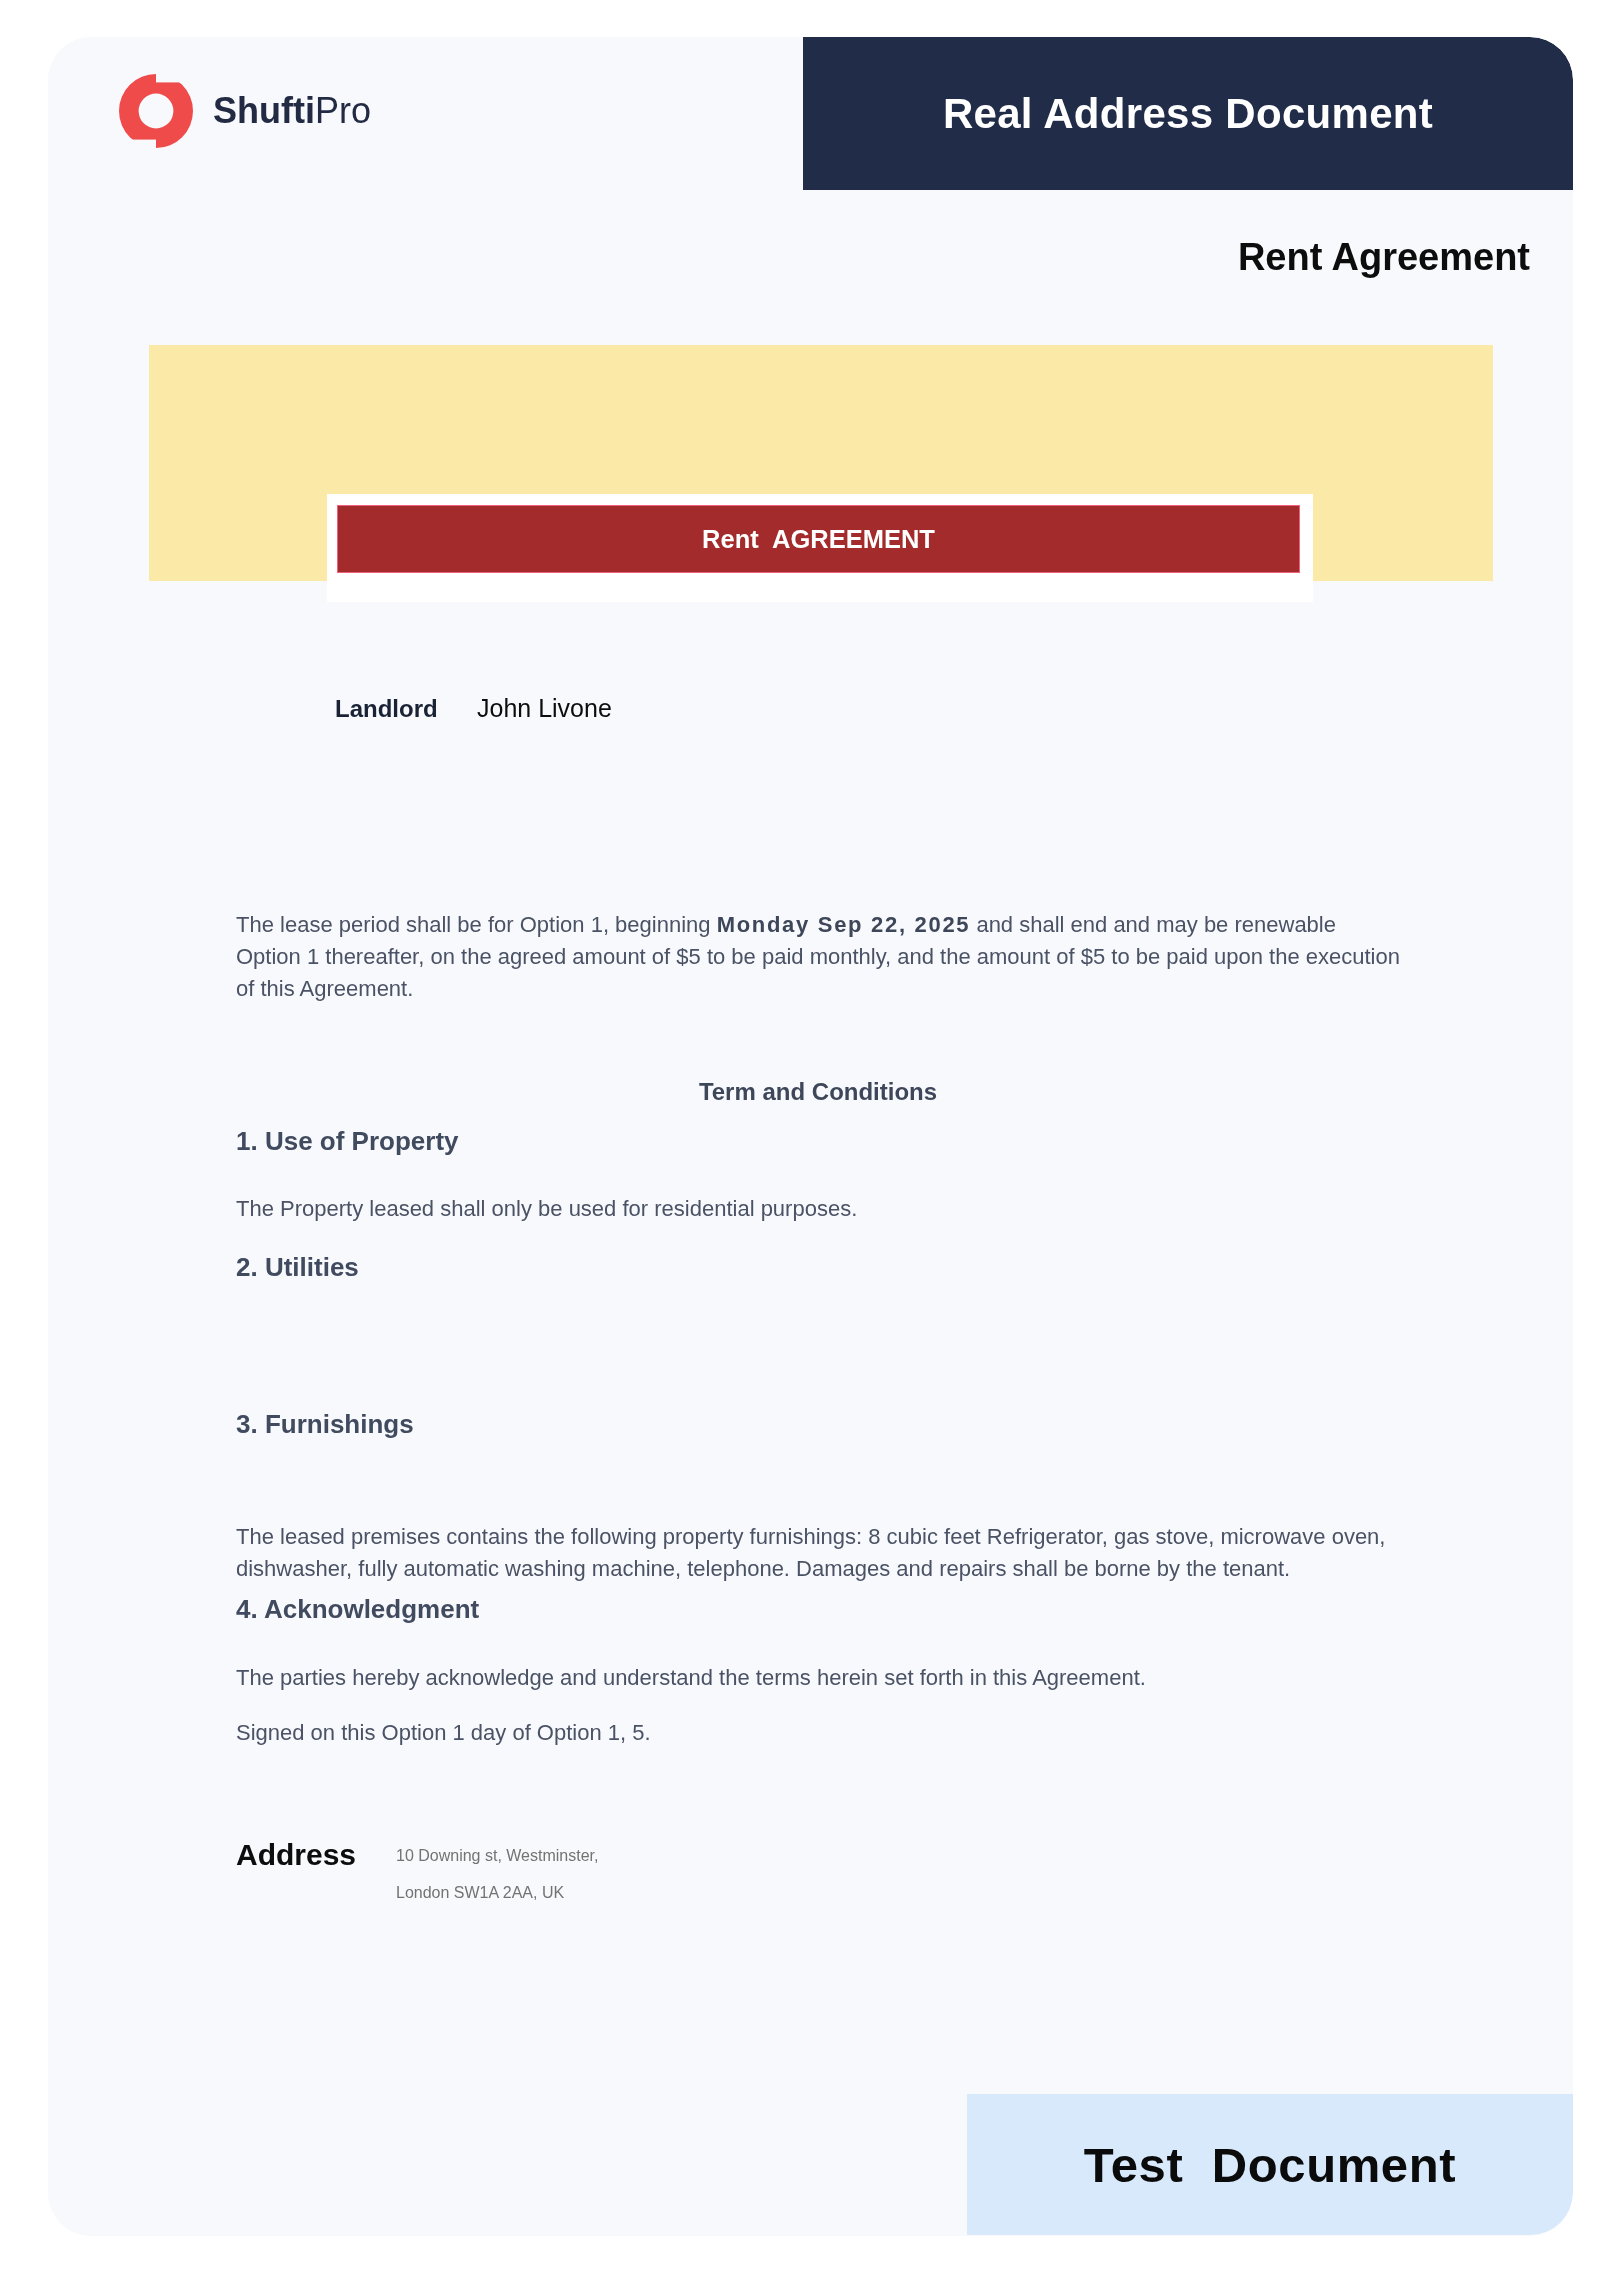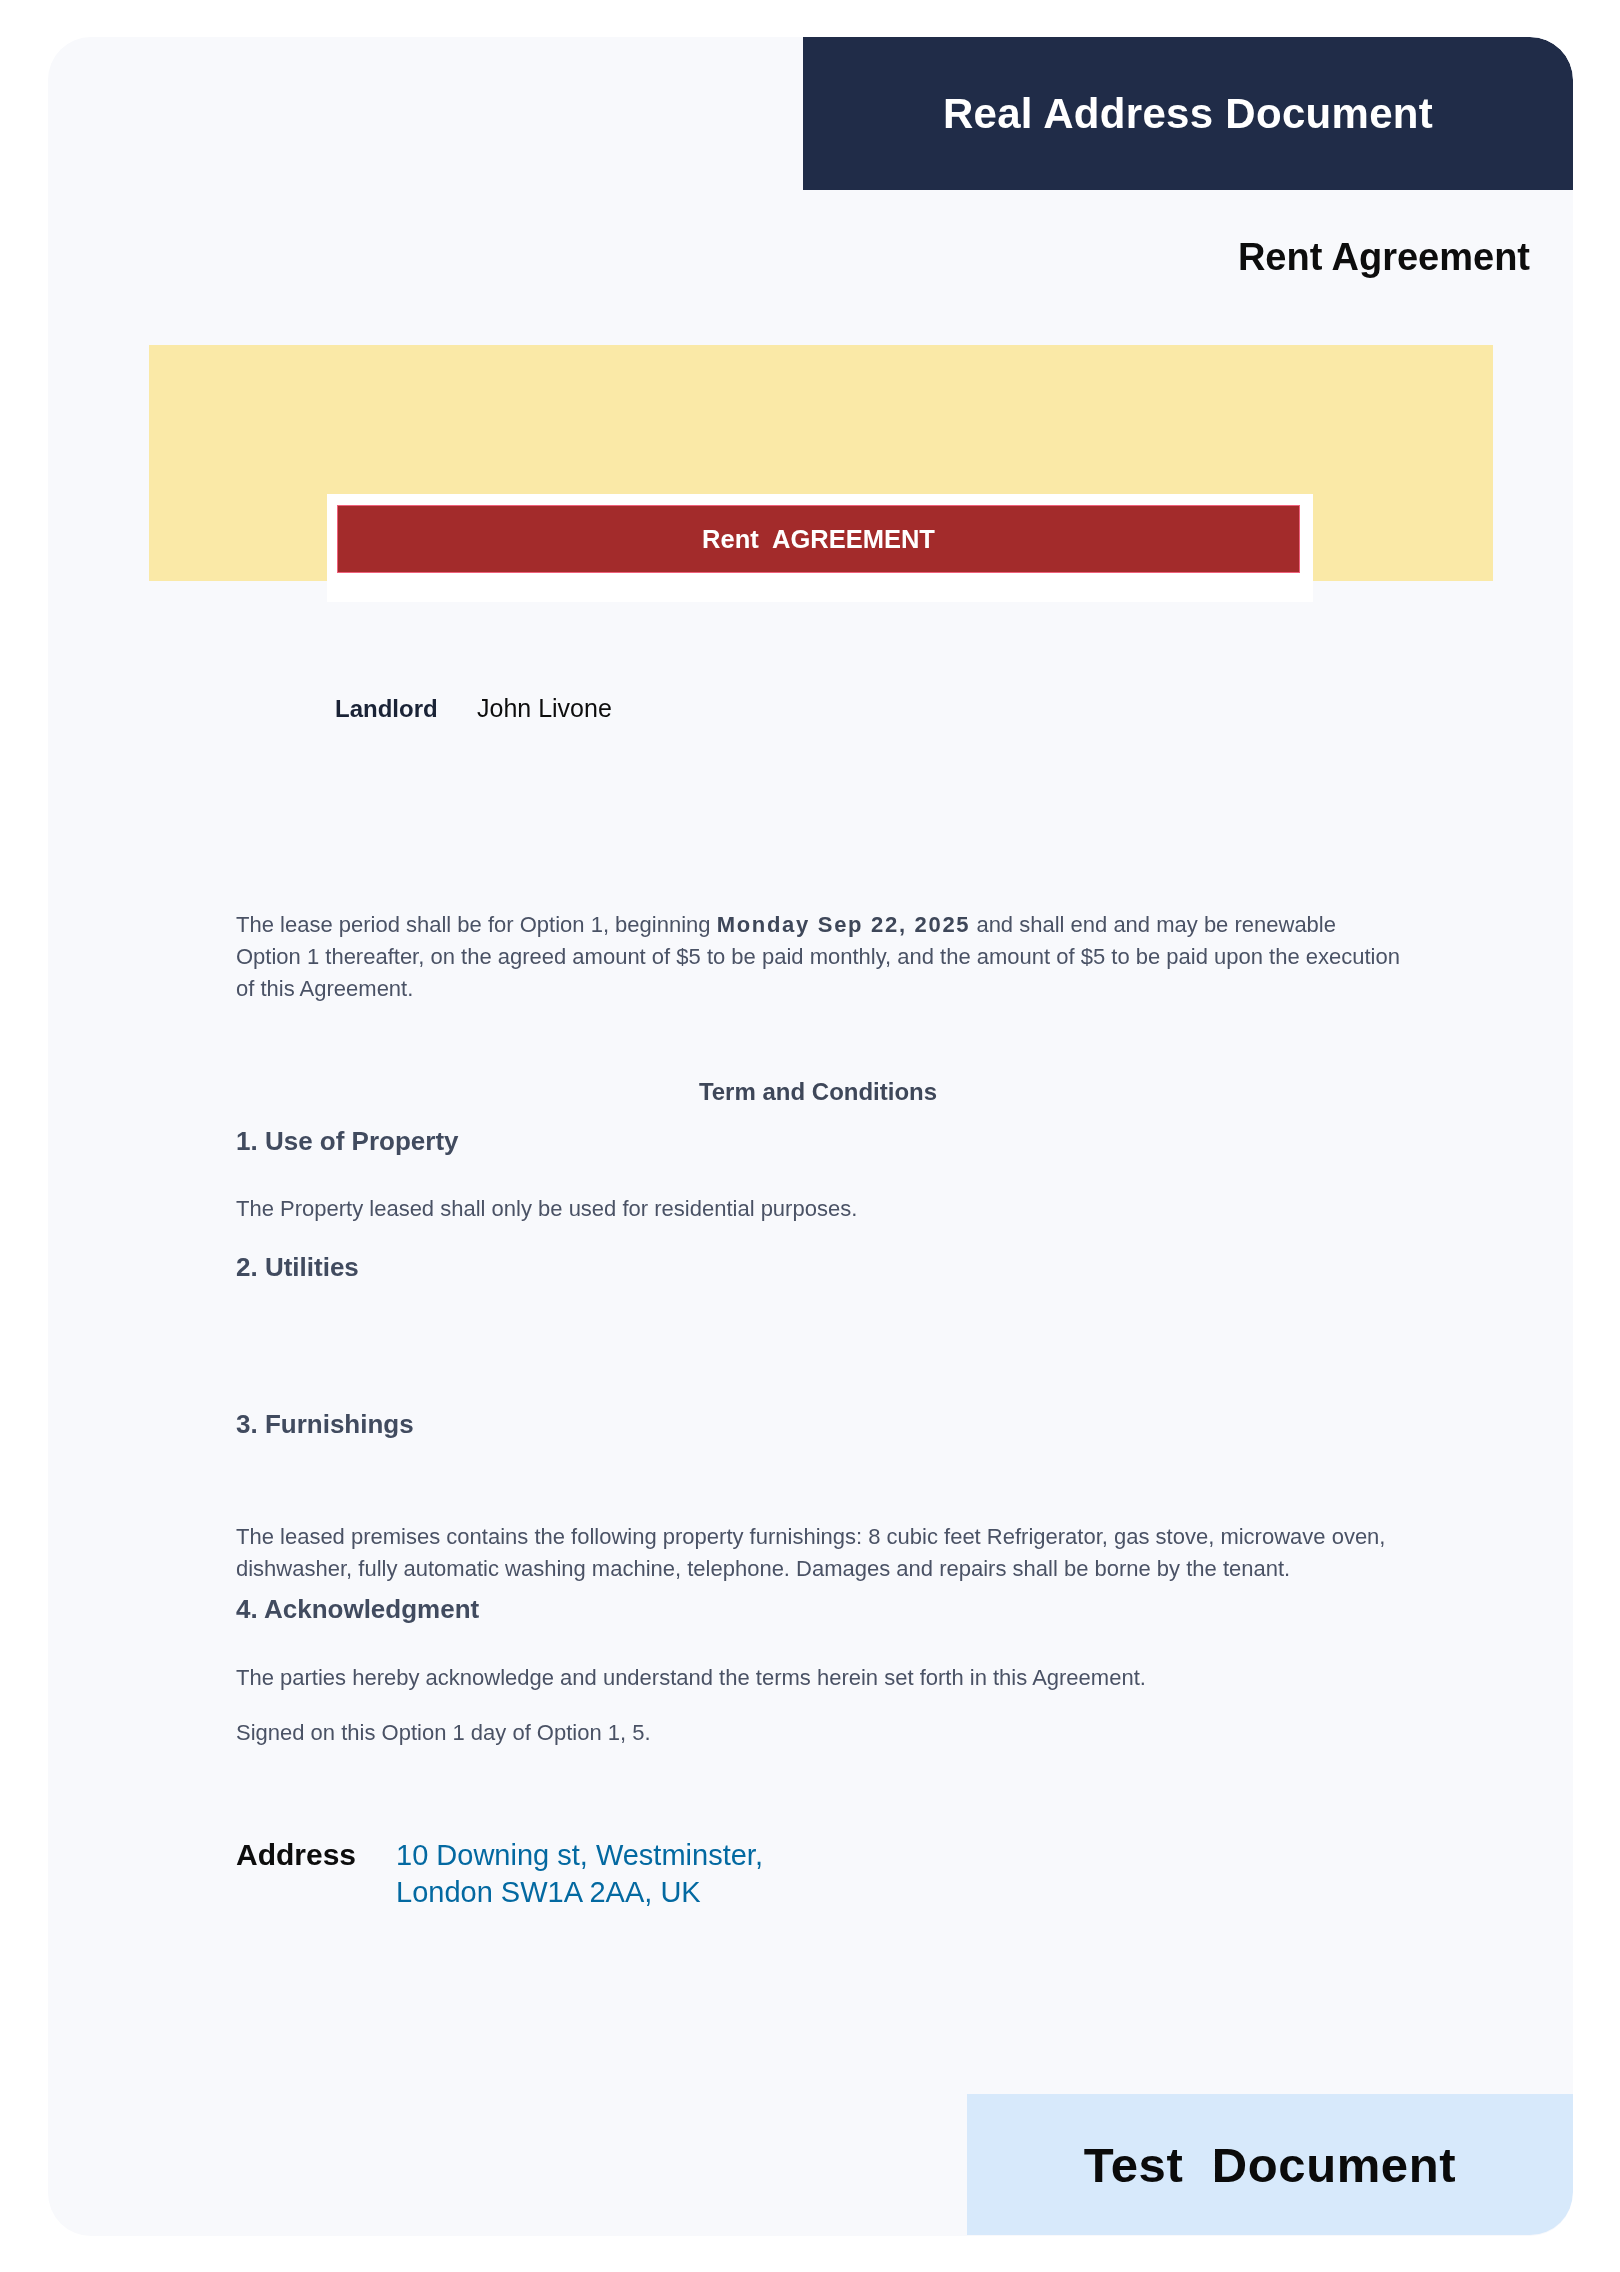--- a/index.html
+++ b/index.html
@@ -133,23 +133,23 @@
   .signed { top: 1680px; }
   .address-label {
     position: absolute;
     left: 188px; top: 1801px;
     font-size: 30px; font-weight: bold;
     color: #0D0D0D;
   }
   .address-text {
     position: absolute;
     left: 348px; top: 1800px;
-    font-size: 29px;
+    font-size: 16px;
     line-height: 37px;
-    color: #0369a1;
+    color: #737373;
   }
   
   .test-badge {
     position: absolute;
     left: 919px; top: 2057px;
     width: 606px; height: 141px;
     background: #D7E9FB;
     border-radius: 0 0 43px 0;
     display: flex; align-items: center; justify-content: center;
   }
@@ -160,20 +160,30 @@
     white-space: pre;
     letter-spacing: 0.6px;
   }
 </style>
 </head>
 <body>
 
 <div class="page">
   <div class="card">
 
+    <div class="brand">
+      <svg class="brand-ring" viewBox="0 0 132 132">
+        <path fill="#F04B4B" fill-rule="evenodd" d="M66 0a66 66 0 1 0 0 132A66 66 0 1 0 66 0zm0 35a31 31 0 1 1 0 62a31 31 0 1 1 0-62z"></path>
+        <rect x="66" y="0" width="46" height="15" fill="#F8F9FC"></rect>
+        <rect x="20" y="117" width="46" height="15" fill="#F8F9FC"></rect>
+      </svg>
+      <div class="wordmark">
+        <span class="bold">Shufti</span><span class="light">Pro</span>
+      </div>
+    </div>
 
     <div class="navy-header">
       <div class="title">Real Address Document</div>
     </div>
 
     <div class="page-title">Rent Agreement</div>
 
     <div class="yellow-banner"></div>
     <div class="ribbon-box">
       <div class="ribbon">

